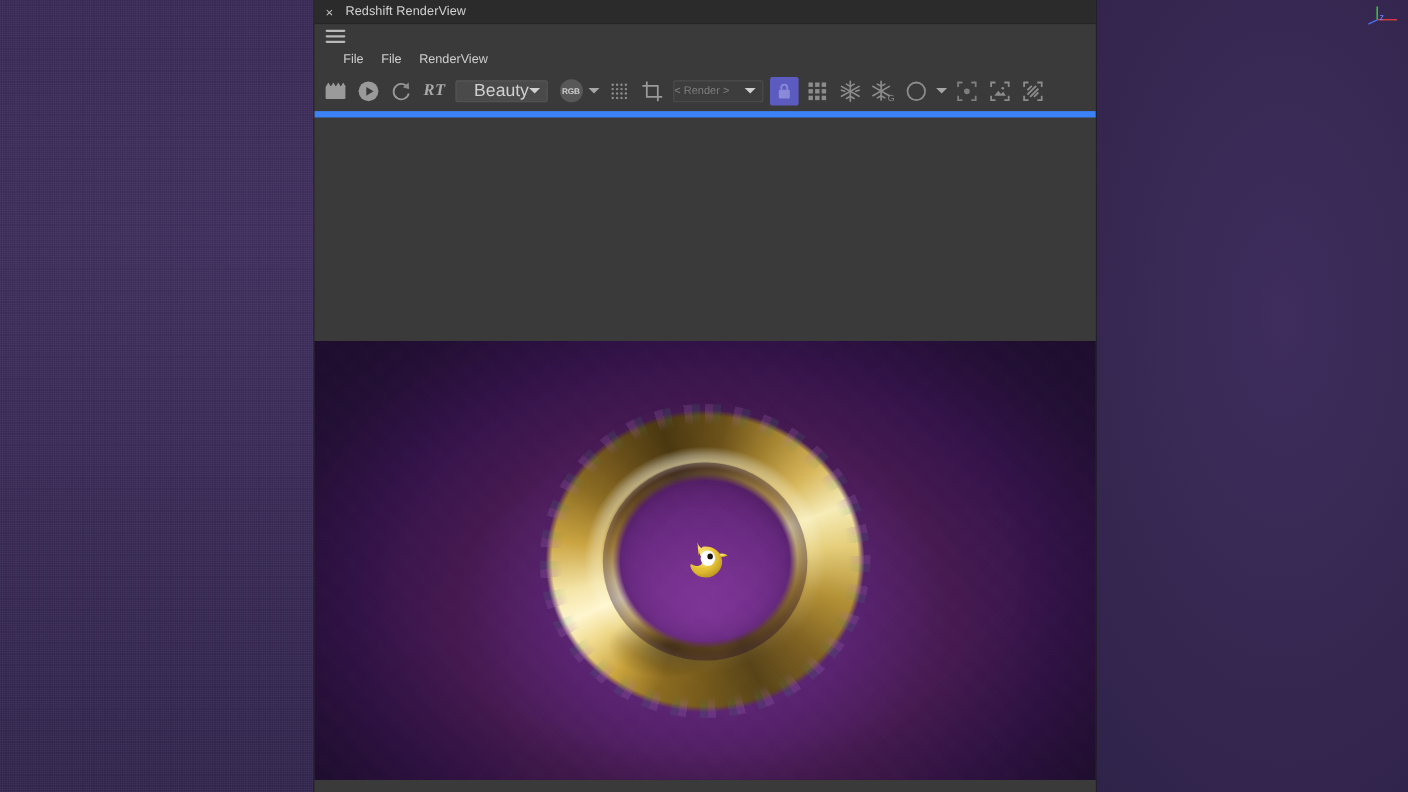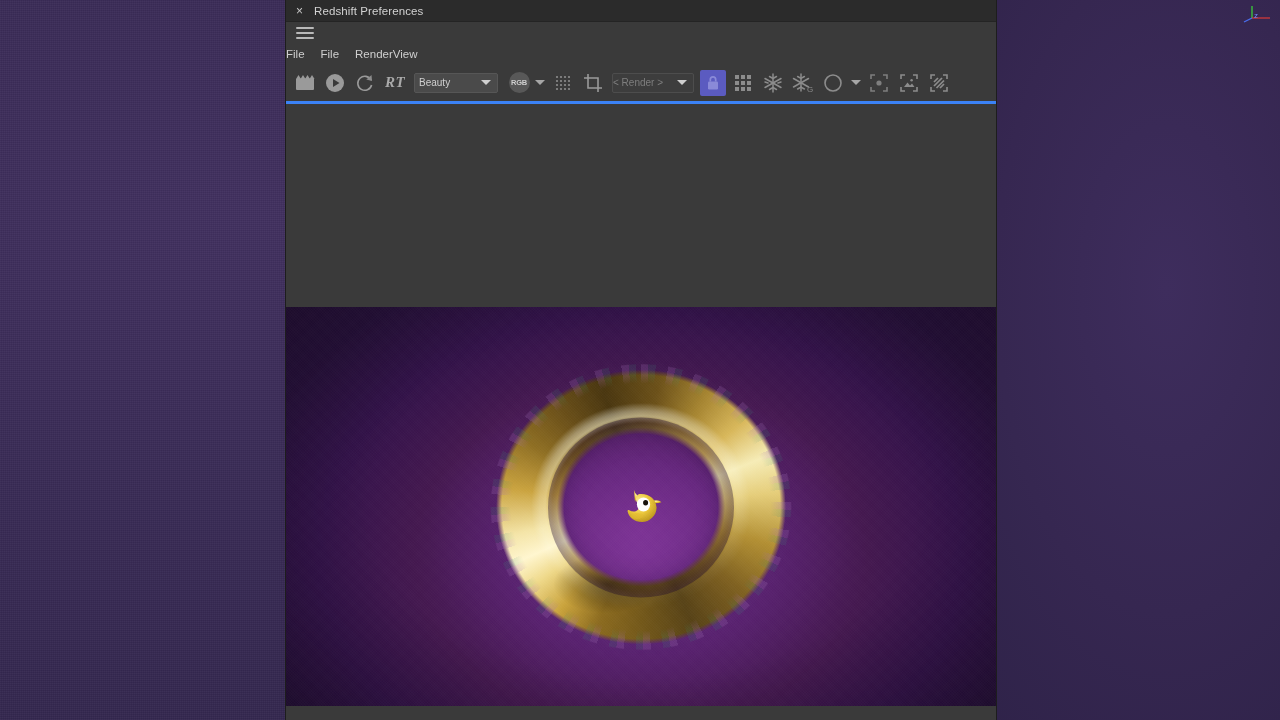--- a/index.html
+++ b/index.html
@@ -69,49 +69,49 @@
     color:#d2d2d2;font-size:11.5px;letter-spacing:.1px;
   }
   .menustrip{
     height:21px;background:#3a3a3a;display:flex;align-items:center;
     padding:0 10px;flex:0 0 auto;
   }
   .hamburger{width:18px;height:12px;display:flex;flex-direction:column;justify-content:space-between;}
   .hamburger i{display:block;height:2px;background:#b9b9b9;border-radius:1px;}
   .menubar{
     height:21px;background:#3a3a3a;display:flex;align-items:center;
-    gap:16px;padding:0 0;flex:0 0 auto;
+    gap:16px;padding:0 26px;flex:0 0 auto;
   }
   .menubar span{color:#cfcfcf;font-size:11.5px;}
 
   
   .toolbar{
     height:37px;background:#3a3a3a;display:flex;align-items:center;
-    gap:0px;padding:0 4px;flex:0 0 auto;border-bottom:3px solid #3b82f6;
+    gap:0px;padding:0 4px;flex:0 0 auto;border-bottom:6px solid #3b82f6;
   }
   .tb{
     width:30px;height:30px;display:flex;align-items:center;justify-content:center;
     flex:0 0 auto;position:relative;
   }
   .tb.small{width:16px;}
   .tb.active{background:#5b5bc0;border-radius:2px;width:26px;height:26px;margin:0 2px;}
   .ico{fill:none;stroke:#9a9a9a;stroke-width:1.6;}
   .ico-f{fill:#9a9a9a;stroke:none;}
 
   .rt-label{
     color:#a9a9a9;font-size:15px;font-style:italic;font-weight:bold;
     font-family:"Liberation Serif", serif;padding:0 5px;letter-spacing:.5px;
   }
   .combo{
     width:82px;height:18px;background:#4a4a4a;border:1px solid #565656;
     border-radius:2px;display:flex;align-items:center;position:relative;
     margin:0 4px;
   }
   .combo span{
-    color:#d0d0d0;font-size:10px;padding-left:4px;flex:1;white-space:nowrap;overflow:hidden;
+    color:#d0d0d0;font-size:16px;padding-left:16px;flex:1;white-space:nowrap;overflow:hidden;
   }
   .combo .caret{
     width:0;height:0;border-left:5px solid transparent;border-right:5px solid transparent;
     border-top:5px solid #cfcfcf;margin-right:6px;
   }
   .combo.render-combo{width:80px;background:#3d3d3d;border:1px solid #4d4d4d;}
   .combo.render-combo span{color:#7e7e7e;text-align:left;padding-left:0;font-size:10px;}
   .caret-btn{
     width:0;height:0;border-left:5px solid transparent;border-right:5px solid transparent;
     border-top:5px solid #a6a6a6;margin:0 6px;flex:0 0 auto;
@@ -229,21 +229,21 @@
       <line x1="12" y1="14" x2="4" y2="18" stroke="#4a6ff0" stroke-width="1.3"></line>
       <text x="14" y="14" fill="#6f8bff" font-size="8" font-family="Liberation Sans, sans-serif">z</text>
     </svg>
   </div>
 
 
   <div class="window">
 
     <div class="titlebar">
       <div class="close">×</div>
-      <div class="title">Redshift Preferences</div>
+      <div class="title">Redshift RenderView</div>
     </div>
 
     <div class="menustrip">
       <div class="hamburger">
         <i></i>
           <i></i>
           <i></i>
       </div>
     </div>
 

